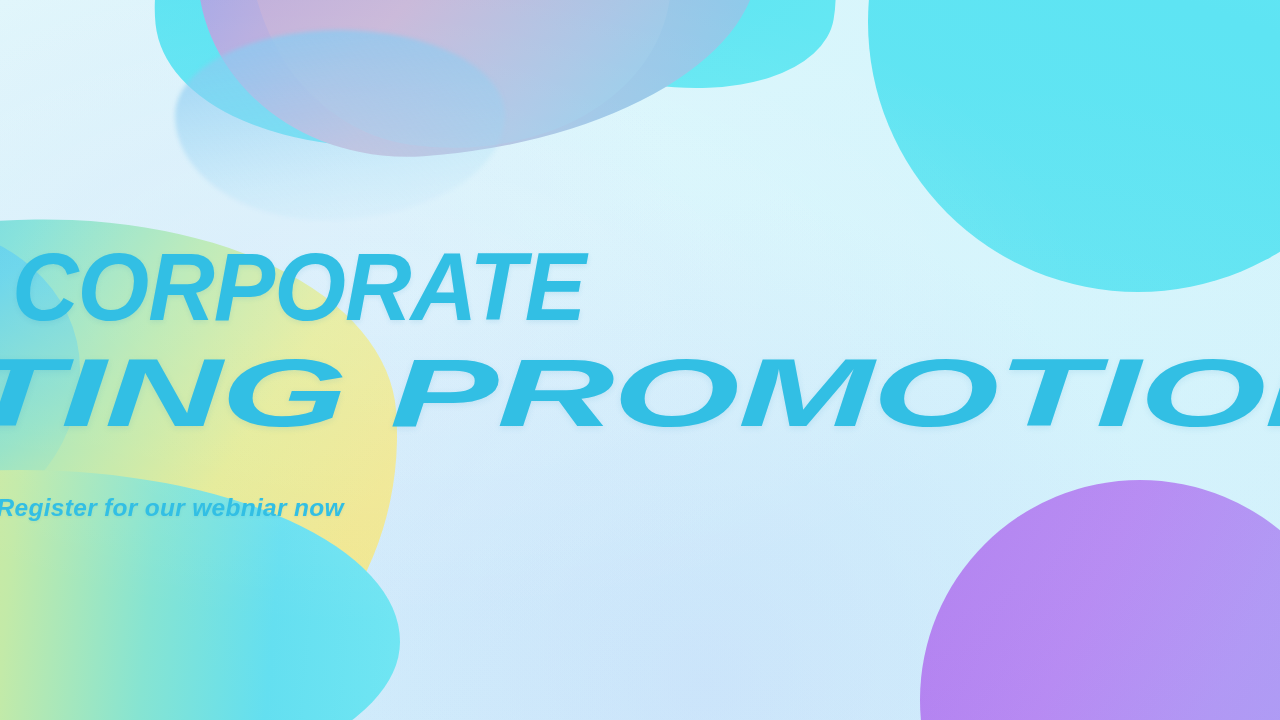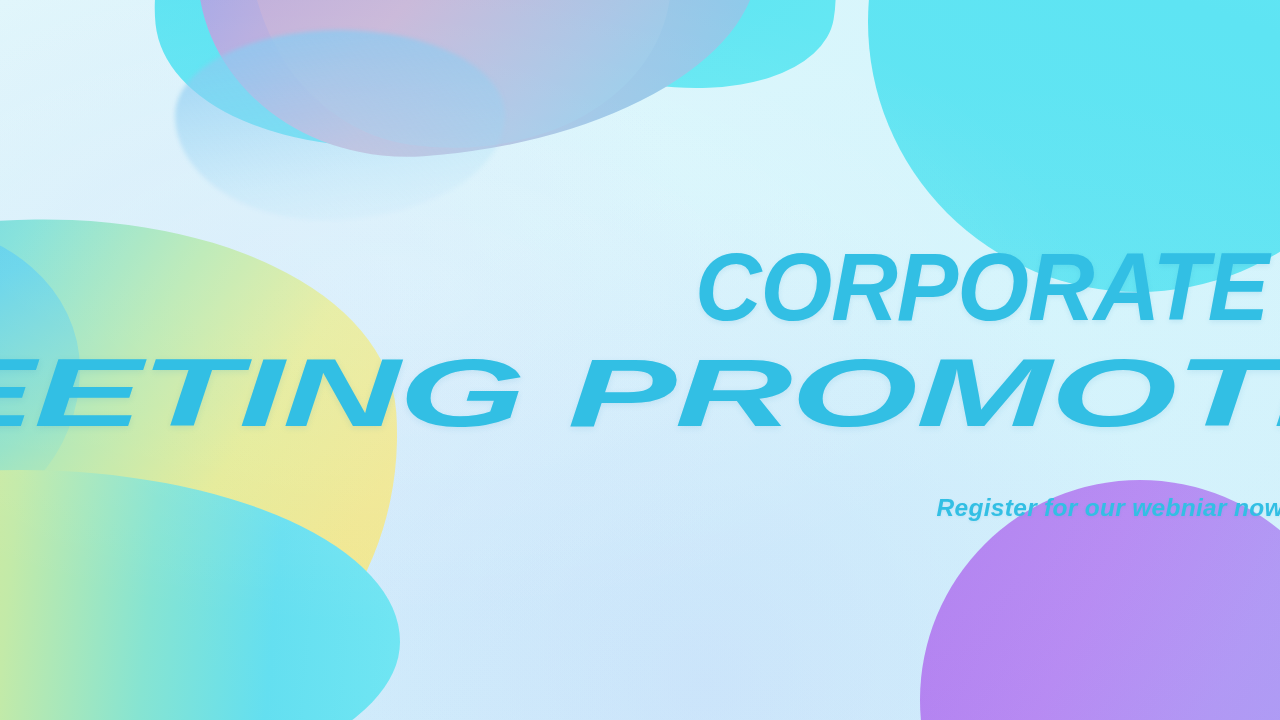--- a/index.html
+++ b/index.html
@@ -139,21 +139,21 @@
     pointer-events:none;
   }
 
   
   #content {
     position:absolute;
     left:0; right:0;
     top:238px;
     display:flex;
     flex-direction:column;
-    align-items:flex-end;
+    align-items:flex-start;
     text-align:center;
     z-index:5;
   }
 
   .headline {
     color:#32bfe4;
     font-family:"Liberation Sans", sans-serif;
     font-weight:bold;
     font-style:italic;
     letter-spacing:-1px;

